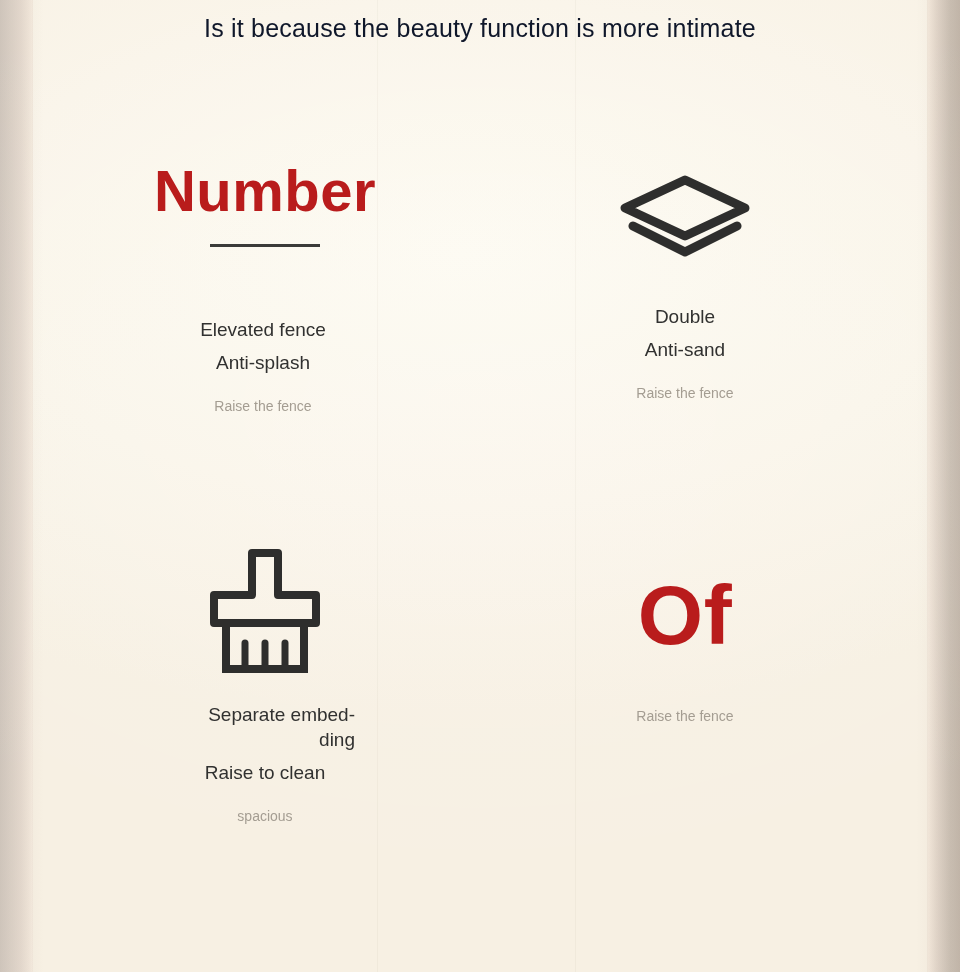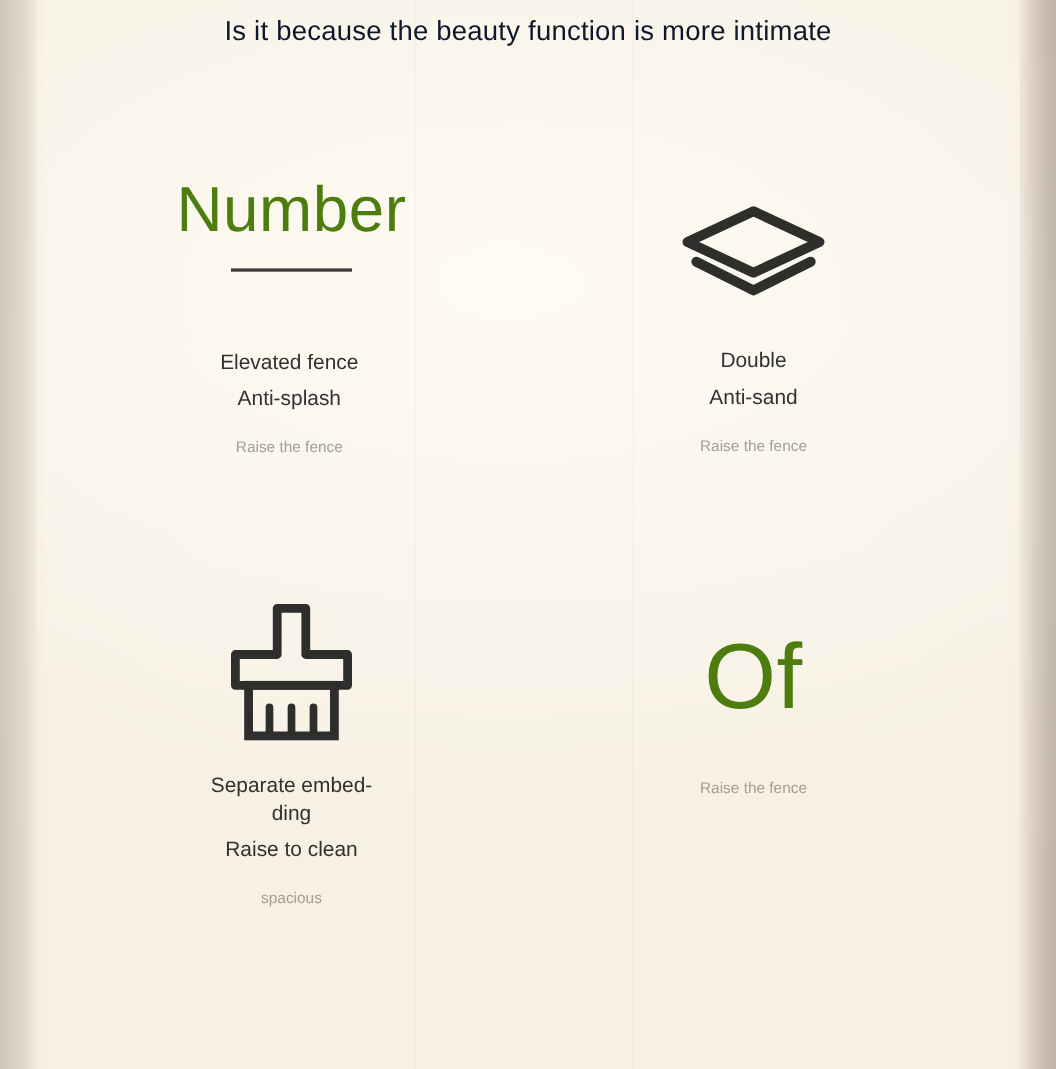--- a/index.html
+++ b/index.html
@@ -78,29 +78,29 @@
     top: 120px;
     width: 894px;
     height: 820px;
   }
   .cell {
     position: absolute;
     width: 420px;
     text-align: center;
   }
   .cell-tl { left: 22px;  top: 40px; }
-  .cell-tr { left: 442px; top: 52px; }
+  .cell-tr { left: 442px; top: 40px; }
   .cell-bl { left: 22px;  top: 420px; }
   .cell-br { left: 442px; top: 420px; }
 
   .bigword {
     font-size: 58px;
     line-height: 62px;
-    color: #4d7c0f;
-    font-weight: 400;
+    color: #b91c1c;
+    font-weight: 700;
     letter-spacing: 0.5px;
   }
   .bigword.small-of {
     font-size: 84px;
     line-height: 96px;
   }
   .rule {
     width: 110px;
     height: 3px;
     background: #3b3b39;
@@ -172,21 +172,21 @@
     </div>
 
     <div class="cell cell-bl">
       <div class="icon-wrap" style="height:150px;">
         <svg width="118" height="140" viewBox="0 0 118 140" fill="none" xmlns="http://www.w3.org/2000/svg" aria-hidden="true">
           <path d="M46 8 H72 V50 H110 V78 H8 V50 H46 Z" stroke="#2e2e2d" stroke-width="8" stroke-linejoin="round" fill="none"></path>
           <rect x="20" y="78" width="78" height="46" stroke="#2e2e2d" stroke-width="8" fill="none"></rect>
           <path d="M39 98 V124 M59 98 V124 M79 98 V124" stroke="#2e2e2d" stroke-width="7" stroke-linecap="round"></path>
         </svg>
       </div>
-      <div class="line1 narrow" style="margin-top:12px; text-align:center;">Separate embed-ding</div>
+      <div class="line1 narrow" style="margin-top:12px; text-align:right;">Separate embed-ding</div>
       <div class="line2">Raise to clean</div>
       <div class="line3">spacious</div>
     </div>
 
     <div class="cell cell-br">
       <div class="icon-wrap" style="height:150px;">
         <div class="bigword small-of">Of</div>
       </div>
       <div class="line3" style="margin-top:16px;">Raise the fence</div>
     </div>

